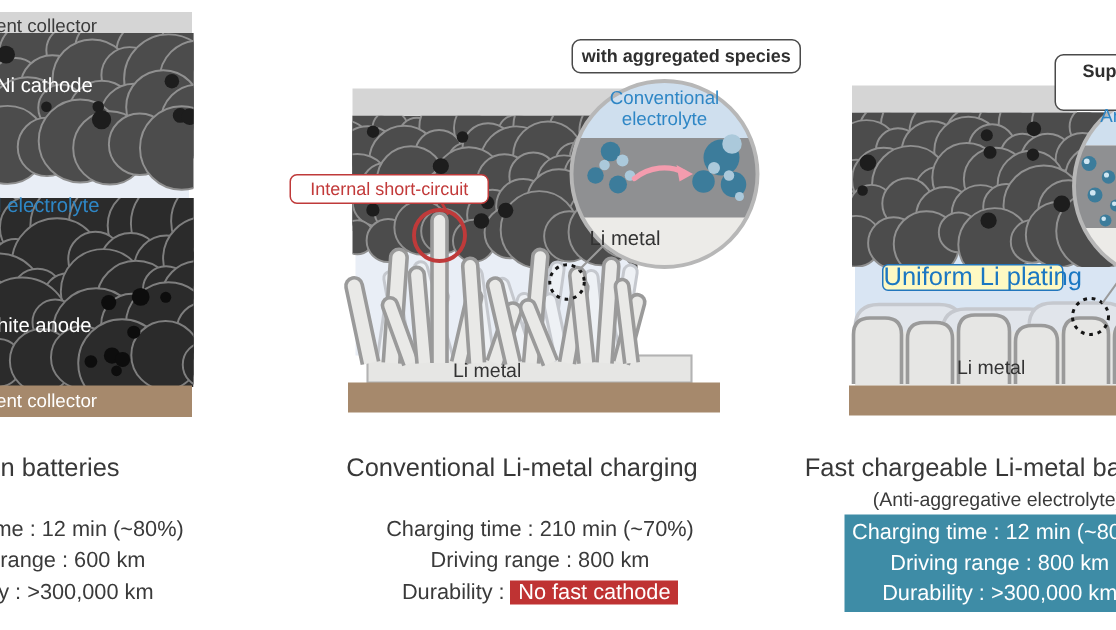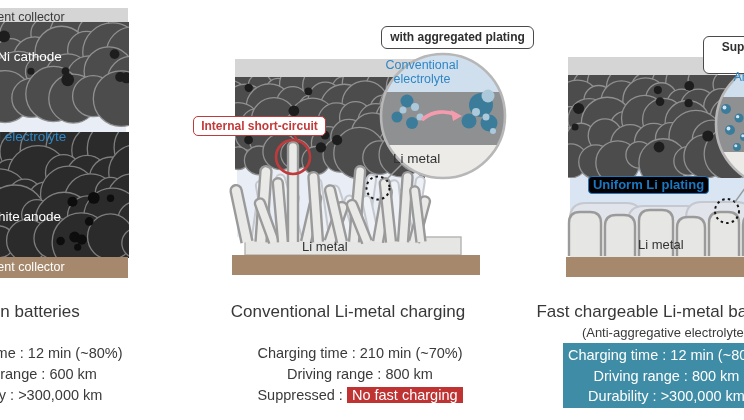--- a/index.html
+++ b/index.html
@@ -13,26 +13,26 @@
   .stat-line{font-size:14.5px;line-height:18px;color:#3a3a3a;white-space:nowrap;}
   .stat-col{display:flex;flex-direction:column;gap:3px;align-items:center;}
   .subtitle{font-size:13px;color:#3a3a3a;}
   .callout{
     background:#ffffff;border:1.5px solid #4a4a4a;border-radius:6px;
     font-size:12px;font-weight:bold;color:#2f2f2f;line-height:15px;
     padding:3px 2px;text-align:center;white-space:nowrap;
   }
   .red-label{
     background:#ffffff;border:1.5px solid #bf3a3a;border-radius:5px;
-    font-size:12px;font-weight:bold;color:#c23a3a;line-height:14px;
+    font-size:12px;font-weight:normal;color:#c23a3a;line-height:14px;
     padding:2px 0;text-align:center;white-space:nowrap;
   }
   .blue-label{
-    background:#000000;border:1.5px solid #2176bd;border-radius:4px;
-    font-size:13px;font-weight:bold;color:#1b77c2;line-height:14px;
+    background:#fef9c3;border:1.5px solid #2176bd;border-radius:4px;
+    font-size:17px;font-weight:normal;color:#1b77c2;line-height:14px;
     padding:1px 0;text-align:center;white-space:nowrap;
   }
   .teal-box{
     background:#3e8ca6;color:#ffffff;text-align:center;
     font-size:14.5px;line-height:20.5px;padding:2px 0;
   }
   .teal-box div{white-space:nowrap;}
   .layer-label{font-size:12.5px;line-height:14px;white-space:nowrap;}
   .white{color:#ffffff;}
   .blue-text{color:#2e86c5;}
@@ -396,35 +396,35 @@
   <div class="abs panel-title ctr" style="left:-176px;top:302px;width:400px;">Li-ion batteries</div>
   <div class="abs stat-col" style="left:-176px;top:344px;width:400px;">
     <div class="stat-line">Charging time : 12 min (~80%)</div>
     <div class="stat-line">Driving range : 600 km</div>
     <div class="stat-line">Durability : &gt;300,000 km</div>
   </div>
 
   <div class="abs red-label" style="left:193px;top:116px;width:131px;">Internal short-circuit</div>
 
   <div class="abs callout" style="left:381px;top:26px;width:147px;">
-    <div>with aggregated plating</div>
-  </div>
-
-  <div class="abs mag-text" style="left:362px;top:58px;width:120px;">
+    <div>with aggregated species</div>
+  </div>
+
+  <div class="abs mag-text" style="left:383px;top:58px;width:120px;">
     <div>Conventional</div>
     <div>electrolyte</div>
   </div>
   <div class="abs li-text" style="left:393px;top:151px;width:100px;font-size:13.5px;">Li metal</div>
   <div class="abs li-text" style="left:302px;top:239px;width:100px;">Li metal</div>
 
   <div class="abs panel-title ctr" style="left:198px;top:302px;width:300px;">Conventional Li-metal charging</div>
   <div class="abs stat-col" style="left:210px;top:344px;width:300px;">
     <div class="stat-line">Charging time : 210 min (~70%)</div>
     <div class="stat-line">Driving range : 800 km</div>
-    <div class="stat-line"><span>Suppressed :</span>&nbsp;<span class="red-chip">No fast charging</span></div>
+    <div class="stat-line"><span>Durability :</span>&nbsp;<span class="red-chip">No fast cathode</span></div>
   </div>
 
   <div class="abs callout" style="left:703px;top:36px;width:172px;">
     <div>Suppressed aggregation</div>
     <div>in interphase</div>
   </div>
   <div class="abs mag-text" style="left:719px;top:70px;width:120px;">
     <div>Anti-aggregative</div>
     <div>electrolyte</div>
   </div>

